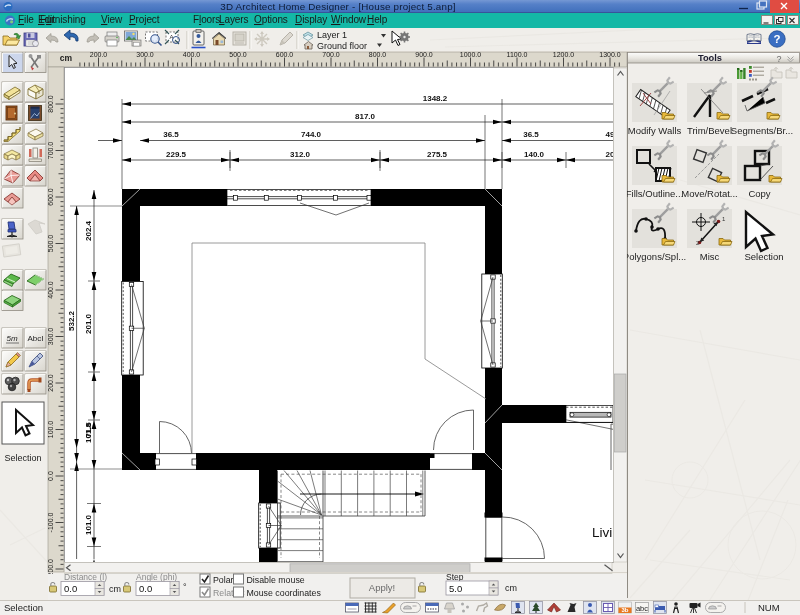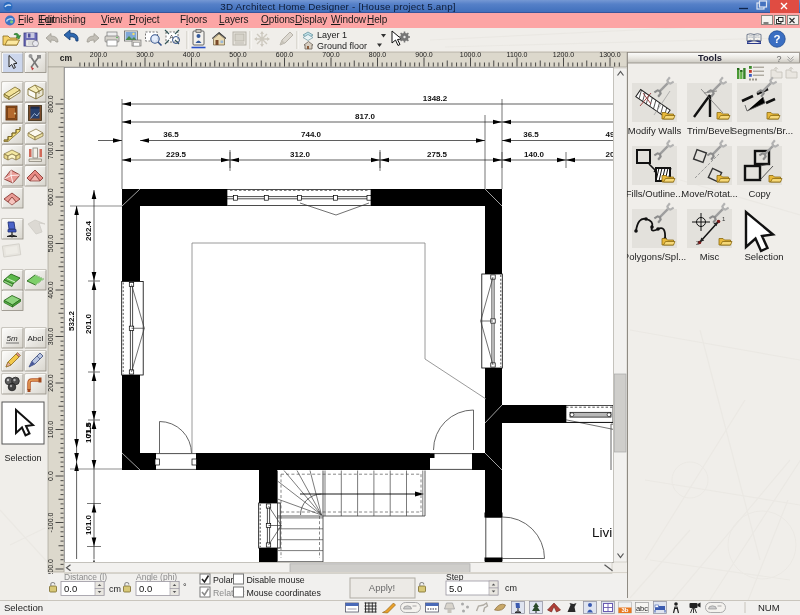--- a/index.html
+++ b/index.html
@@ -1,18 +1,18 @@
 <!DOCTYPE html>
 <html><head><meta charset="utf-8"><style>
 *{margin:0;padding:0;box-sizing:border-box}
 html,body{width:800px;height:615px;overflow:hidden;font-family:"Liberation Sans", sans-serif;background:#f0eeea;position:relative}
 .abs{position:absolute}
 .titlebar{left:0;top:0;width:800px;height:13px;background:linear-gradient(180deg,#7598d4 0%,#5580c8 35%,#4170bc 100%);border-bottom:1px solid #38549a}
 .title-text{left:0;top:0;width:676px;text-align:center;font-size:9.8px;line-height:13px;color:#0d1b36;letter-spacing:0.2px}
-.menubar{left:0;top:13px;width:800px;height:15px;background:#fca5a5;font-size:10px;color:#1a1a1a;letter-spacing:-0.1px}
+.menubar{left:0;top:13px;width:800px;height:15px;background:#14b8a6;font-size:10px;color:#1a1a1a;letter-spacing:-0.1px}
 .menu-item{position:absolute;top:1px}
 .toolbar{left:0;top:28px;width:800px;height:24px;background:transparent;border-bottom:1px solid #d8d4cc}
 .rpanel{left:627px;top:52px;width:173px;height:546px;border-left:1px solid #8f8b83}
 .inputbar{left:48px;top:574px;width:579px;height:26px;background:#f1f0ee}
 .statusbar{left:0;top:600px;width:800px;height:15px;background:#f1f0ee;border-top:1px solid #c9c5bd}
 .u{text-decoration:underline}
 </style></head><body>
 <svg width="800" height="615" viewBox="0 0 800 615" style="position:absolute;left:0;top:0">
     <g stroke="#aaa496" opacity="0.075" fill="none">
       <line x1="660" y1="615" x2="790" y2="460" stroke-width="1.2"></line>
@@ -502,23 +502,23 @@
     <svg width="14" height="13" viewBox="0 0 14 13" style="position:absolute;left:3px;top:1px">
       <circle cx="7" cy="6.5" r="5" fill="#3b74c4"></circle>
       <path d="M3.5,7.5 a4.2,3.4 0 0 1 6.5,-2" stroke="#bcd7f2" stroke-width="1.5" fill="none"></path>
       <circle cx="8.6" cy="7.8" r="1.6" fill="#7ec87e"></circle>
     </svg>
     <div class="menu-item" style="left:18px"><span class="u">F</span>ile</div>
     <div class="menu-item" style="left:38px"><span class="u">E</span>dit</div>
     <div class="menu-item" style="left:40px">F<span class="u">u</span>rnishing</div>
     <div class="menu-item" style="left:101px"><span class="u">V</span>iew</div>
     <div class="menu-item" style="left:129px"><span class="u">P</span>roject</div>
-    <div class="menu-item" style="left:180px">F<span class="u">l</span>oors</div>
+    <div class="menu-item" style="left:193px">F<span class="u">l</span>oors</div>
     <div class="menu-item" style="left:219px"><span class="u">L</span>ayers</div>
-    <div class="menu-item" style="left:261px"><span class="u">O</span>ptions</div>
+    <div class="menu-item" style="left:254px"><span class="u">O</span>ptions</div>
     <div class="menu-item" style="left:295px"><span class="u">D</span>isplay</div>
     <div class="menu-item" style="left:331px"><span class="u">W</span>indow</div>
     <div class="menu-item" style="left:367px"><span class="u">H</span>elp</div>
     <div style="position:absolute;left:761px;top:2px;width:12px;height:10px;background:#f4f3f0;border:1px solid #8a867e"></div>
     <div style="position:absolute;left:774px;top:2px;width:12px;height:10px;background:#f4f3f0;border:1px solid #8a867e"></div>
     <div style="position:absolute;left:787px;top:2px;width:12px;height:10px;background:#f4f3f0;border:1px solid #8a867e"></div>
     <svg width="50" height="13" viewBox="0 0 50 13" style="position:absolute;left:758px;top:2px">
       <line x1="5.5" y1="8" x2="10.5" y2="8" stroke="#333" stroke-width="1.2"></line>
       <rect x="18.5" y="4.5" width="4.5" height="4" fill="none" stroke="#333" stroke-width="1"></rect>
       <rect x="20.5" y="2.5" width="4.5" height="4" fill="#f4f3f0" stroke="#333" stroke-width="1"></rect>

